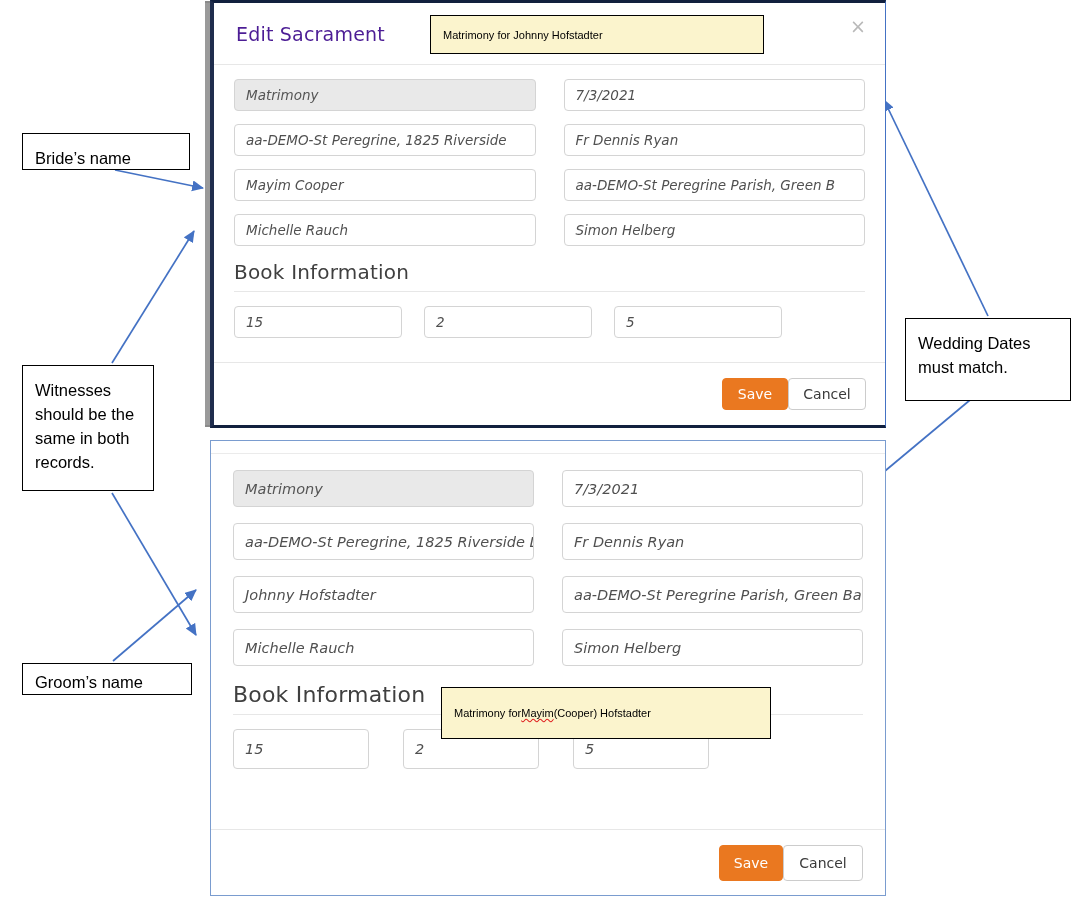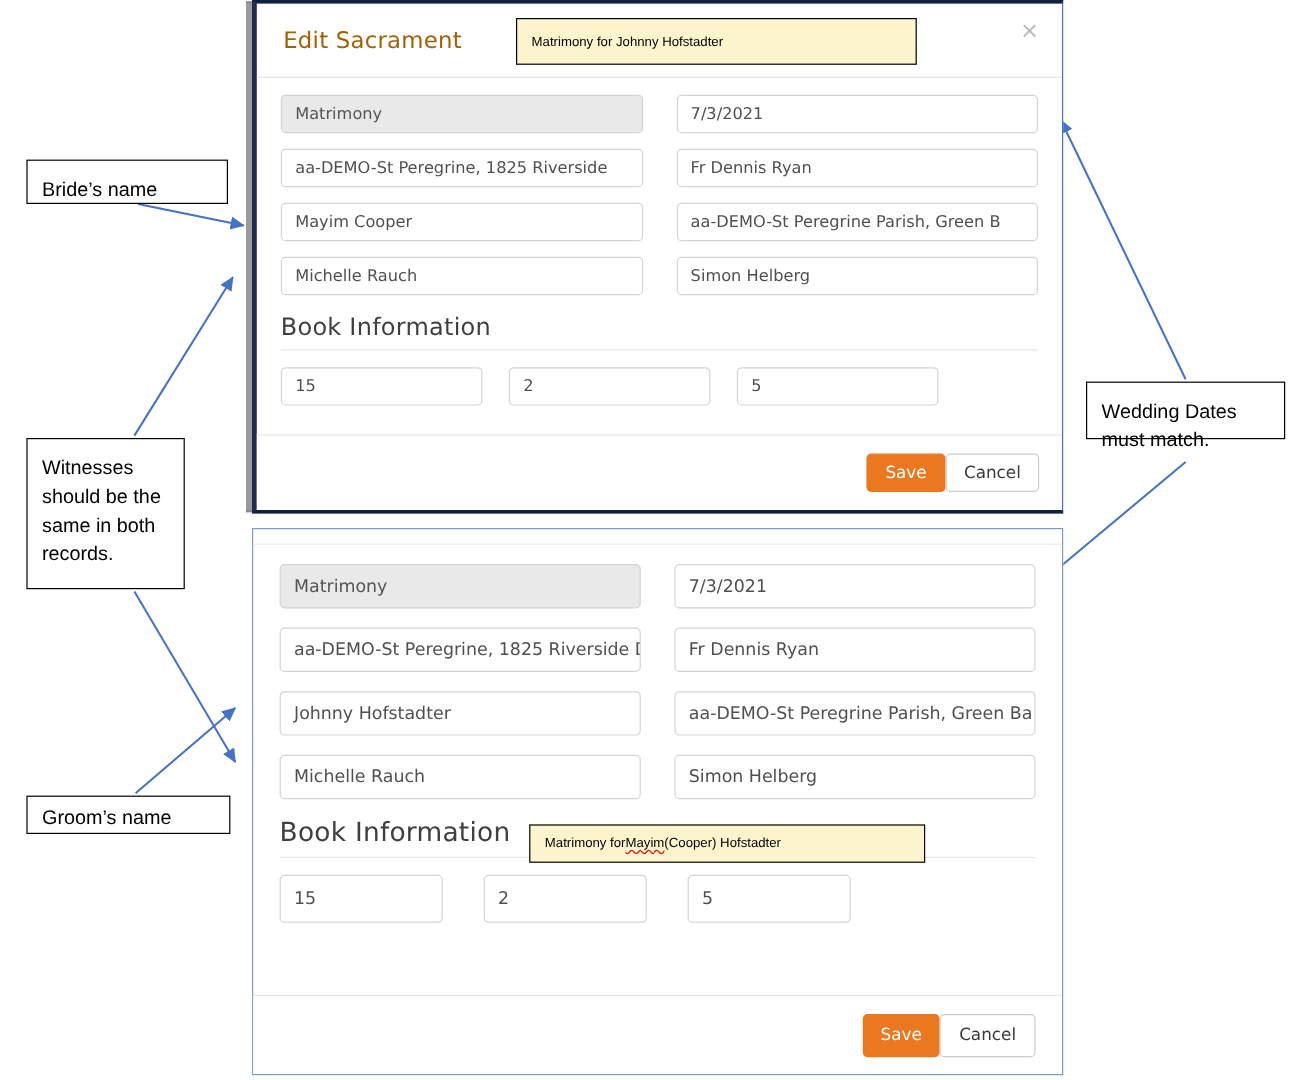--- a/index.html
+++ b/index.html
@@ -24,39 +24,39 @@
     font-family:"Liberation Sans", sans-serif;
     font-size:16.5px;
     line-height:24px;
     padding:12px 10px 7px 12px;
     box-sizing:border-box;
     z-index:7;
   }
   .note-bride   {left:22px;  top:133px; width:168px; height:37px;}
   .note-witness {left:22px;  top:365px; width:132px; height:126px;}
   .note-groom   {left:22px;  top:663px; width:170px; height:32px; display:flex;align-items:center;}
-  .note-dates   {left:905px; top:318px; width:166px; height:48px;}
+  .note-dates   {left:905px; top:318px; width:166px; height:83px;}
 
   
   .yellow-note{
     position:absolute;
     background:#fbf4cd;
     border:1.4px solid #000000;
     color:#000000;
     font-family:"Liberation Sans", sans-serif;
     font-size:11px;
     line-height:20px;
     box-sizing:border-box;
     display:flex;align-items:center;
     padding:0 12px;
     z-index:12;
     white-space:nowrap;
   }
   .yellow-top    {left:430px; top:15px;  width:334px; height:39px;}
-  .yellow-bottom {left:441px; top:687px; width:330px; height:32px;}
+  .yellow-bottom {left:441px; top:687px; width:330px; height:52px;}
   .misspelled{
     text-decoration:underline;
     text-decoration-color:#e02020;
     text-decoration-style:wavy;
     text-decoration-skip-ink:none;
   }
 
   
   .modal-top{
     position:absolute;left:210px;top:0px;width:676px;height:428px;
@@ -74,21 +74,21 @@
     background:#9a9a9a;
   }
 
   .modal-head{
     position:relative;height:62px;box-sizing:border-box;
     border-bottom:1px solid #e7e7e7;
     display:flex;align-items:center;
   }
   .modal-title{
     font-family:"DejaVu Sans", sans-serif;
-    font-size:19px;color:#a16207;font-weight:400;
+    font-size:19px;color:#4c1d95;font-weight:400;
     margin-left:22px;letter-spacing:.2px;
   }
   .close-x{
     position:absolute;right:16px;top:13px;
     width:22px;height:22px;line-height:20px;text-align:center;
     color:#b9b9b9;font-size:19px;font-family:"DejaVu Sans", sans-serif;
     cursor:pointer;
   }
 
   .modal-body{padding:14px 20px 0 20px;}
@@ -100,20 +100,21 @@
   .field{
     height:32px;box-sizing:border-box;
     border:1px solid #d4d4d4;border-radius:4px;
     background:#ffffff;color:#505050;
     font-family:"DejaVu Sans", sans-serif;
     font-size:13.5px;
     display:flex;align-items:center;
     padding:0 11px;
     white-space:nowrap;overflow:hidden;
     width:100%;
+    font-style:italic;
   }
   .field.disabled{background:#e9e9e9;border-color:#d4d4d4;color:#555;}
 
   .section-title{
     font-family:"DejaVu Sans", sans-serif;
     font-size:20px;color:#3f3f3f;font-weight:400;
     margin:14px 0 0 0;padding-bottom:7px;
     letter-spacing:.2px;
   }
   .section-rule{border-bottom:1px solid #e7e7e7;margin-bottom:14px;}

